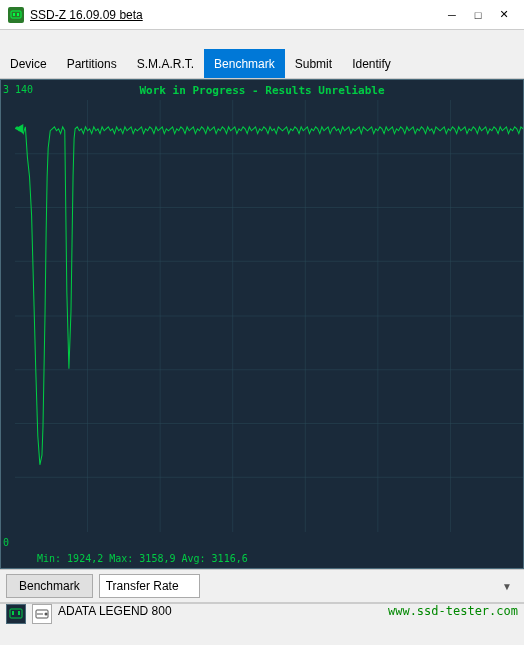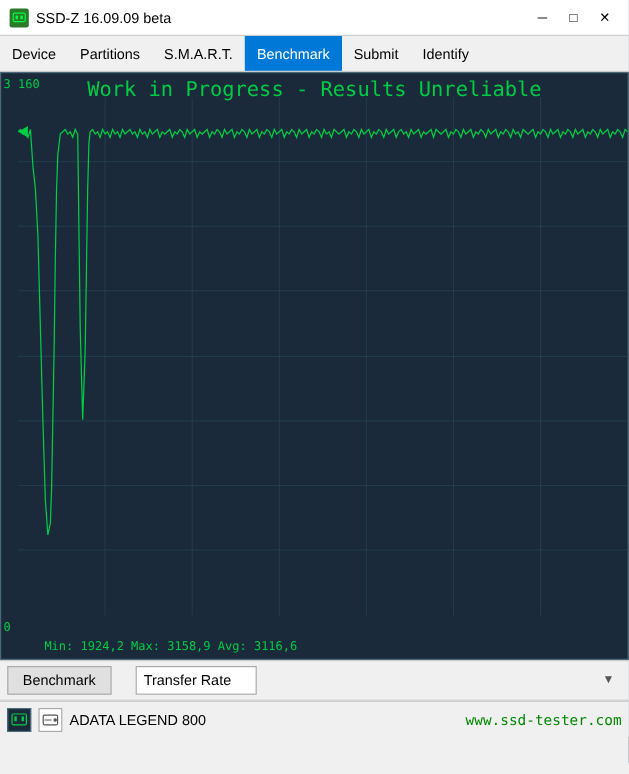--- a/index.html
+++ b/index.html
@@ -27,20 +27,21 @@
       height: 16px;
       margin-right: 6px;
       background: #2a7a2a;
       border-radius: 2px;
       display: flex; align-items: center; justify-content: center;
     }
     .title-bar-text {
       flex: 1;
       font-size: 12px;
       color: #000;
+      text-decoration: underline;
     }
     .title-bar-controls {
       display: flex;
       gap: 2px;
     }
     .title-btn {
       width: 24px;
       height: 20px;
       background: transparent;
       border: none;
@@ -52,20 +53,21 @@
       color: #000;
     }
 
     
     .menu-bar {
       background: #f0f0f0;
       height: 30px;
       display: flex;
       align-items: center;
       border-bottom: 1px solid #ccc;
+      margin-top: 19px;
     }
     .menu-item {
       padding: 5px 10px;
       cursor: pointer;
       font-size: 12px;
       color: #000;
       height: 100%;
       display: flex;
       align-items: center;
     }
@@ -98,23 +100,24 @@
       color: #00cc44;
       font-size: 10px;
       font-family: monospace;
     }
     .chart-title {
       position: absolute;
       top: 4px;
       left: 50%;
       transform: translateX(-50%);
       color: #00cc44;
-      font-size: 17px;
+      font-size: 11px;
       font-family: monospace;
       white-space: nowrap;
+      font-weight: bold;
     }
     .chart-label-y-bottom-num {
       position: absolute;
       bottom: 20px;
       left: 2px;
       color: #00cc44;
       font-size: 10px;
       font-family: monospace;
     }
     .chart-stats {
@@ -166,38 +169,36 @@
       padding: 0 6px;
       cursor: pointer;
       appearance: none;
       -webkit-appearance: none;
       padding-right: 20px;
       position: relative;
     }
     .dropdown-wrapper {
       flex: 1;
       position: relative;
-      margin-left: 14px;
     }
     .dropdown-arrow {
       position: absolute;
       right: 6px;
       top: 50%;
       transform: translateY(-50%);
       pointer-events: none;
       font-size: 10px;
       color: #555;
     }
 
     
     .status-bar {
       background: #f0f0f0;
       height: 30px;
       display: flex;
-      align-items: center;
       padding: 0 6px;
       border-top: 1px solid #ccc;
       gap: 6px;
     }
     .status-icon {
       width: 20px;
       height: 20px;
       background: #1a2a3a;
       border: 1px solid #4a6a7a;
       display: flex;
@@ -250,21 +251,21 @@
   <div class="menu-item">Device</div>
   <div class="menu-item">Partitions</div>
   <div class="menu-item">S.M.A.R.T.</div>
   <div class="menu-item active">Benchmark</div>
   <div class="menu-item">Submit</div>
   <div class="menu-item">Identify</div>
 </div>
 
 <div class="chart-container">
   <span class="chart-label-y-top">3</span>
-  <span class="chart-label-y-val">160</span>
+  <span class="chart-label-y-val">140</span>
   <span class="chart-title">Work in Progress - Results Unreliable</span>
   <span class="chart-label-y-bottom-num">0</span>
   <span class="chart-stats">Min: 1924,2  Max: 3158,9  Avg: 3116,6</span>
 
   <div class="chart-grid">
     <svg class="chart-svg" viewBox="0 0 490 450" preserveAspectRatio="none">
 
       <line x1="0" y1="56" x2="490" y2="56" stroke="#2a4a5a" stroke-width="0.5"></line>
       <line x1="0" y1="112" x2="490" y2="112" stroke="#2a4a5a" stroke-width="0.5"></line>
       <line x1="0" y1="168" x2="490" y2="168" stroke="#2a4a5a" stroke-width="0.5"></line>

